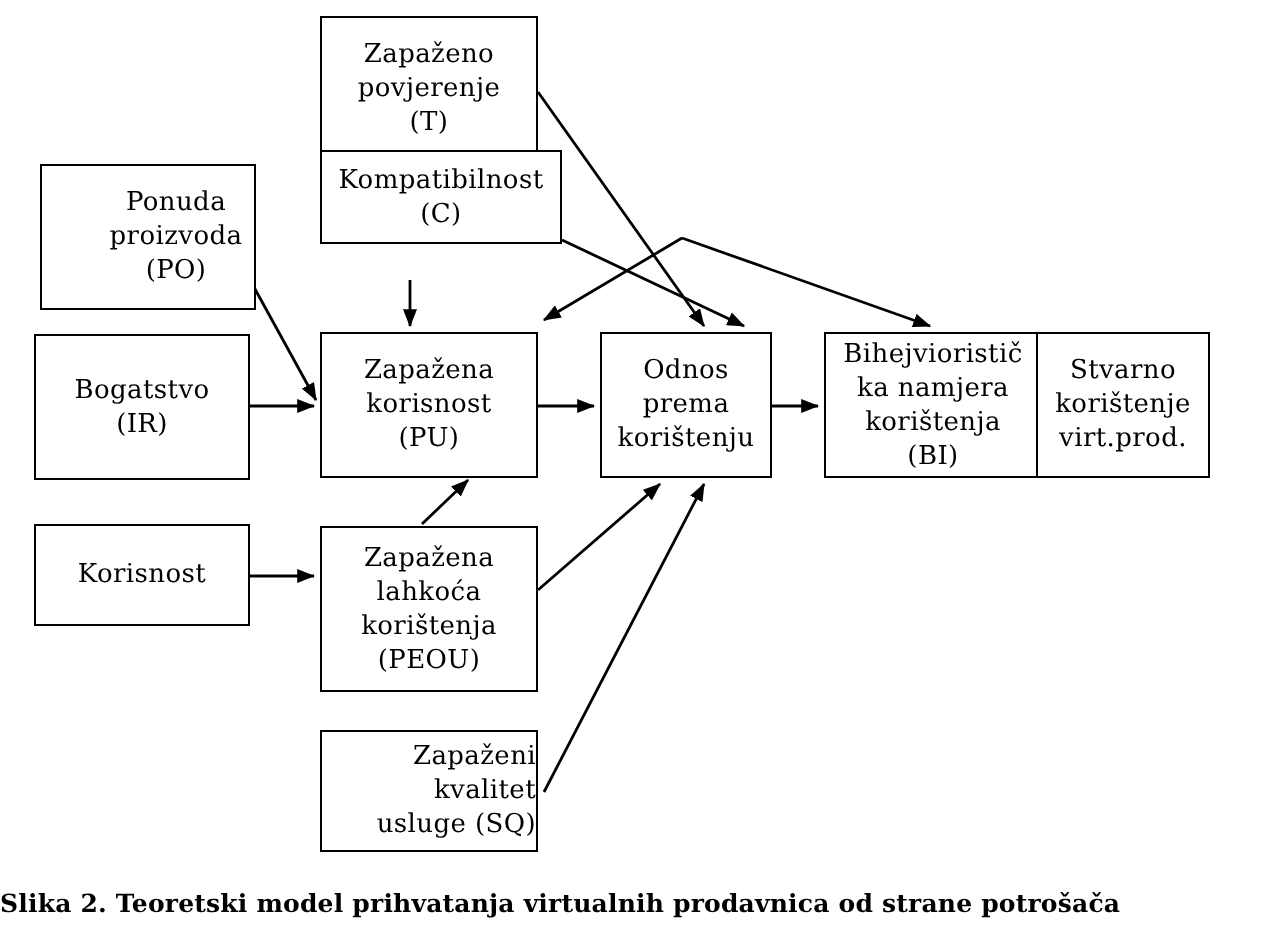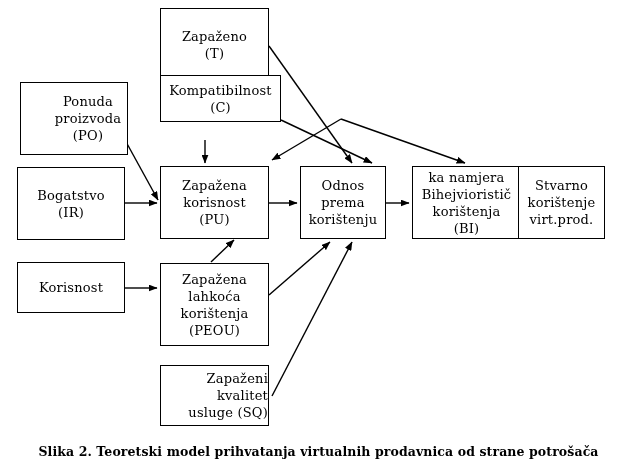--- a/index.html
+++ b/index.html
@@ -45,21 +45,21 @@
   }
   .node-line {
     display: block;
     white-space: nowrap;
   }
   .caption {
     position: absolute;
     left: 0;
     top: 444px;
     width: 637px;
-    text-align: center;
+    text-align: left;
     font-family: "DejaVu Serif", "Liberation Serif", serif;
     font-size: 12.5px;
     font-weight: bold;
     color: #000000;
     letter-spacing: 0.1px;
   }
 </style>
 </head>
 <body>
 
@@ -85,20 +85,21 @@
         <polyline points="272,396 352,242" fill="none" stroke="#000000" stroke-width="1.4" marker-end="url(#arrowhead)"></polyline>
         <polyline points="269,203 297,203" fill="none" stroke="#000000" stroke-width="1.4" marker-end="url(#arrowhead)"></polyline>
         <polyline points="386,203 409,203" fill="none" stroke="#000000" stroke-width="1.4" marker-end="url(#arrowhead)"></polyline>
         <polyline points="521,203 542,203" fill="none" stroke="#000000" stroke-width="1.4" marker-end="url(#arrowhead)"></polyline>
       </g>
   </svg>
 
   <div id="nodes-layer">
       <div class="node-box" style="left: 160px; top: 8px; width: 109px; height: 73px;">
         <span class="node-line">Zapaženo</span>
+        <span class="node-line">povjerenje</span>
         <span class="node-line">(T)</span>
       </div>
       <div class="node-box" style="left: 160px; top: 75px; width: 121px; height: 47px;">
         <span class="node-line">Kompatibilnost</span>
         <span class="node-line">(C)</span>
       </div>
       <div class="node-box" style="left: 20px; top: 82px; width: 108px; height: 73px; padding-left: 28px;">
         <span class="node-line">Ponuda</span>
         <span class="node-line">proizvoda</span>
         <span class="node-line">(PO)</span>
@@ -125,22 +126,22 @@
         <span class="node-line">Zapaženi</span>
         <span class="node-line">kvalitet</span>
         <span class="node-line">usluge (SQ)</span>
       </div>
       <div class="node-box" style="left: 300px; top: 166px; width: 86px; height: 73px;">
         <span class="node-line">Odnos</span>
         <span class="node-line">prema</span>
         <span class="node-line">korištenju</span>
       </div>
       <div class="node-box" style="left: 412px; top: 166px; width: 109px; height: 73px;">
+        <span class="node-line">Bihejvioristič</span>
         <span class="node-line">ka namjera</span>
-        <span class="node-line">Bihejvioristič</span>
         <span class="node-line">korištenja</span>
         <span class="node-line">(BI)</span>
       </div>
       <div class="node-box" style="left: 518px; top: 166px; width: 87px; height: 73px;">
         <span class="node-line">Stvarno</span>
         <span class="node-line">korištenje</span>
         <span class="node-line">virt.prod.</span>
       </div>
     </div>
 

